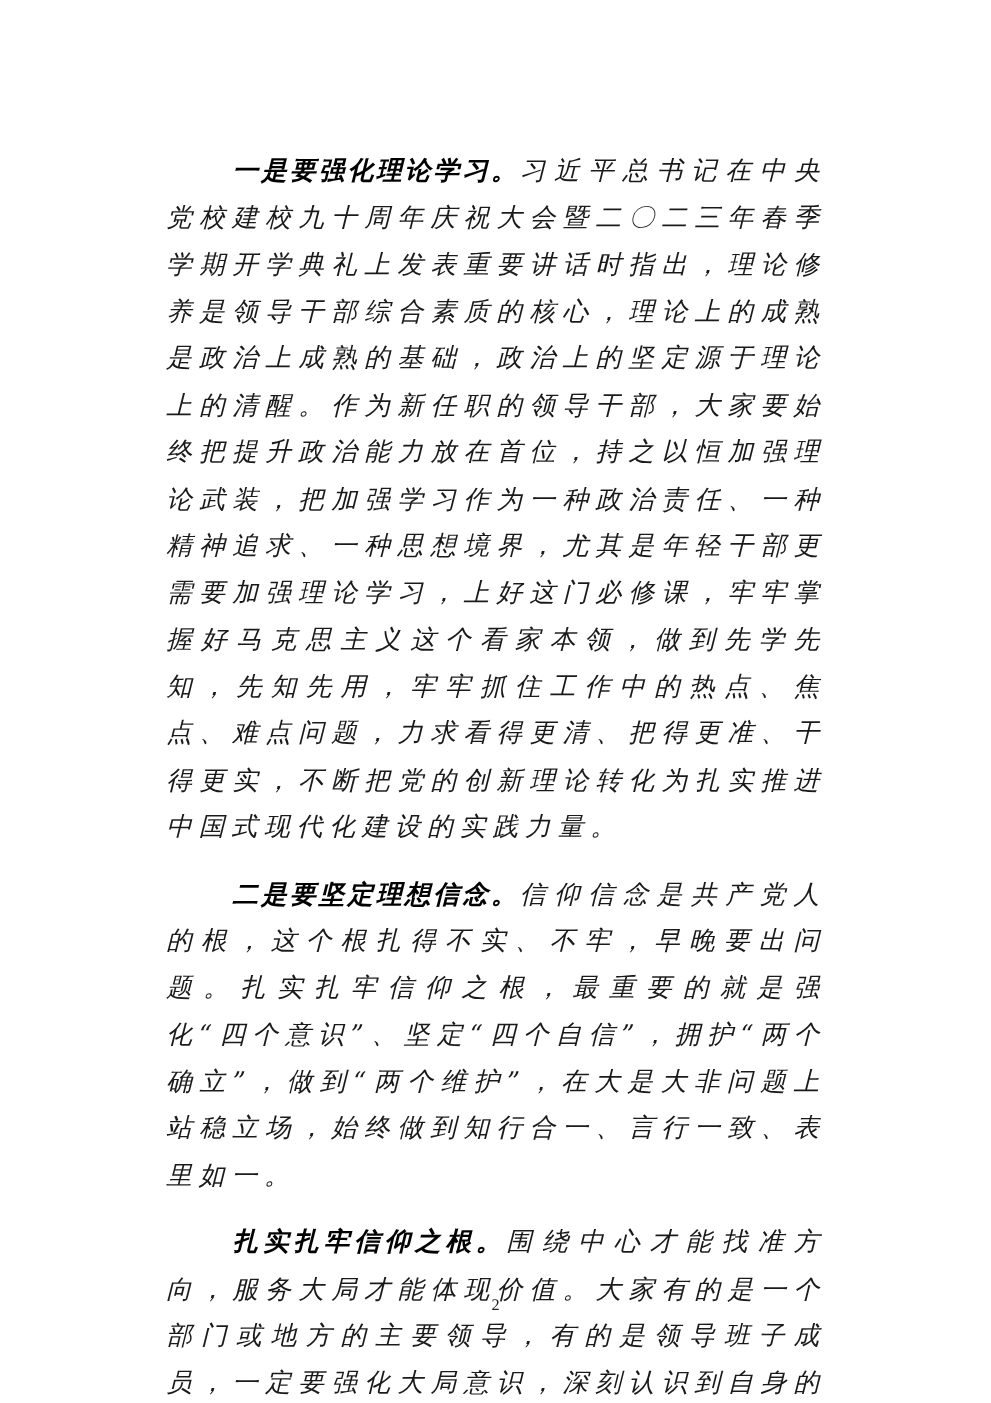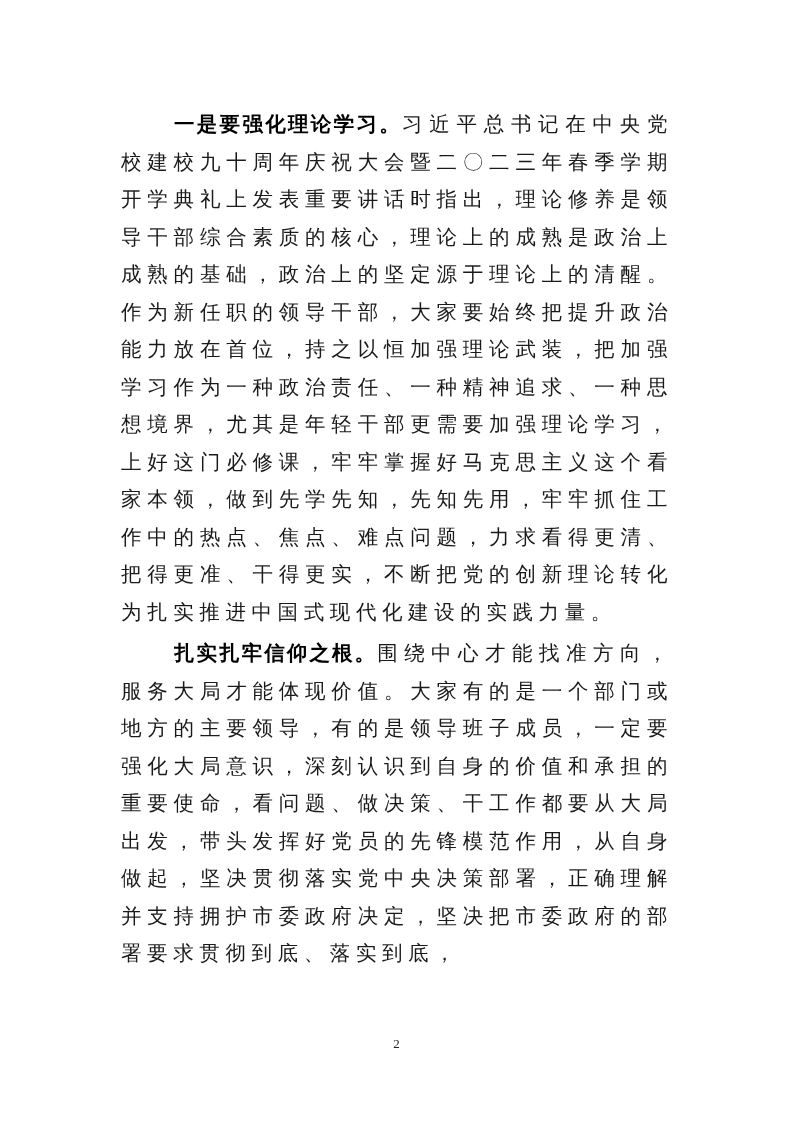--- a/index.html
+++ b/index.html
@@ -15,28 +15,29 @@
       font-family: "DejaVu Serif", "Liberation Serif", serif;
       color: #1a1a1a;
     }
     .page {
       position: absolute;
       left: 117px;
       top: 102px;
       width: 560px;
     }
     .para {
-      margin: 4px;
+      margin: 16px;
       font-size: 20.5px;
       line-height: 37.5px;
       letter-spacing: 5.6px;
       text-indent: 53px;
       text-align: justify;
       text-align-last: left;
       word-break: break-all;
+      font-style: italic;
     }
     .lead {
       font-weight: bold;
       letter-spacing: 1.2px;
       color: #000;
     }
     .page-number {
       position: absolute;
       left: 0;
       width: 793px;
@@ -45,16 +46,17 @@
       font-family: "Liberation Serif", "DejaVu Serif", serif;
       font-size: 13px;
       color: #222;
     }
   </style>
 </head>
 <body>
 
 <div class="page">
   <p class="para"><span class="lead">一是要强化理论学习。</span><span>习近平总书记在中央党校建校九十周年庆祝大会暨二〇二三年春季学期开学典礼上发表重要讲话时指出，理论修养是领导干部综合素质的核心，理论上的成熟是政治上成熟的基础，政治上的坚定源于理论上的清醒。作为新任职的领导干部，大家要始终把提升政治能力放在首位，持之以恒加强理论武装，把加强学习作为一种政治责任、一种精神追求、一种思想境界，尤其是年轻干部更需要加强理论学习，上好这门必修课，牢牢掌握好马克思主义这个看家本领，做到先学先知，先知先用，牢牢抓住工作中的热点、焦点、难点问题，力求看得更清、把得更准、干得更实，不断把党的创新理论转化为扎实推进中国式现代化建设的实践力量。</span></p>
+  <p class="para"><span class="lead">二是要坚定理想信念。</span><span>信仰信念是共产党人的根，这个根扎得不实、不牢，早晚要出问题。扎实扎牢信仰之根，最重要的就是强化“四个意识”、坚定“四个自信”，拥护“两个确立”，做到“两个维护”，在大是大非问题上站稳立场，始终做到知行合一、言行一致、表里如一。</span></p>
   <p class="para"><span class="lead">扎实扎牢信仰之根。</span><span>围绕中心才能找准方向，服务大局才能体现价值。大家有的是一个部门或地方的主要领导，有的是领导班子成员，一定要强化大局意识，深刻认识到自身的价值和承担的重要使命，看问题、做决策、干工作都要从大局出发，带头发挥好党员的先锋模范作用，从自身做起，坚决贯彻落实党中央决策部署，正确理解并支持拥护市委政府决定，坚决把市委政府的部署要求贯彻到底、落实到底，</span></p>
 </div>
 
 <div class="page-number">2</div>
 
 </body></html>

